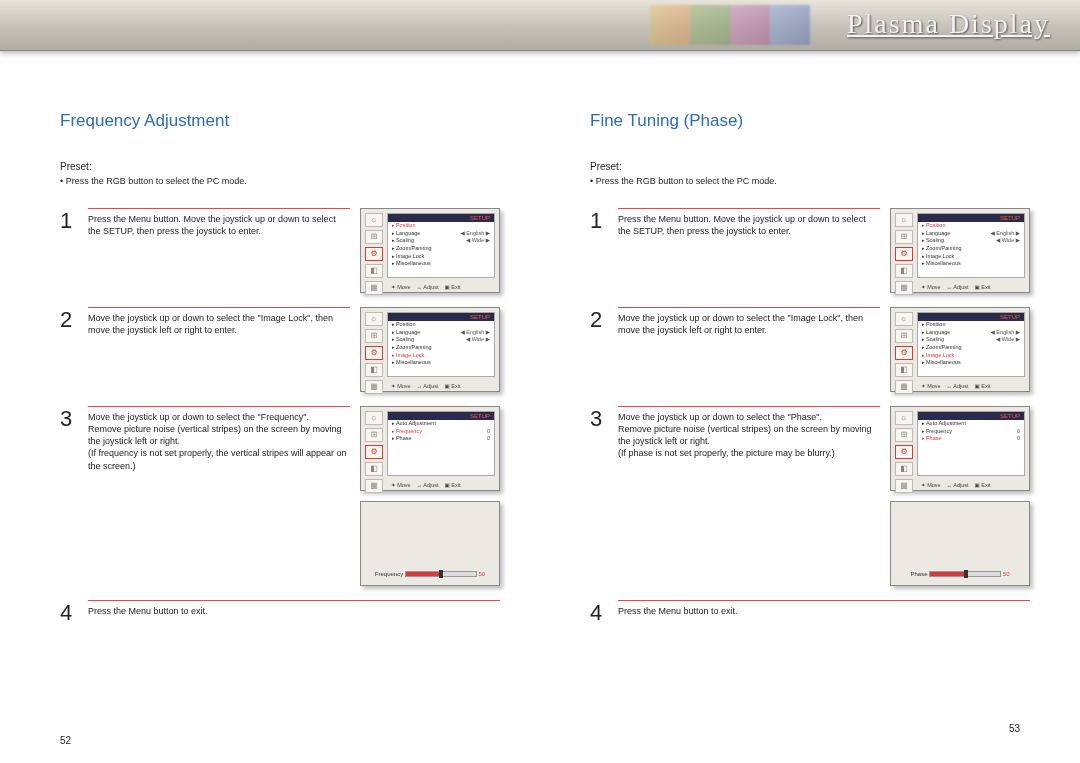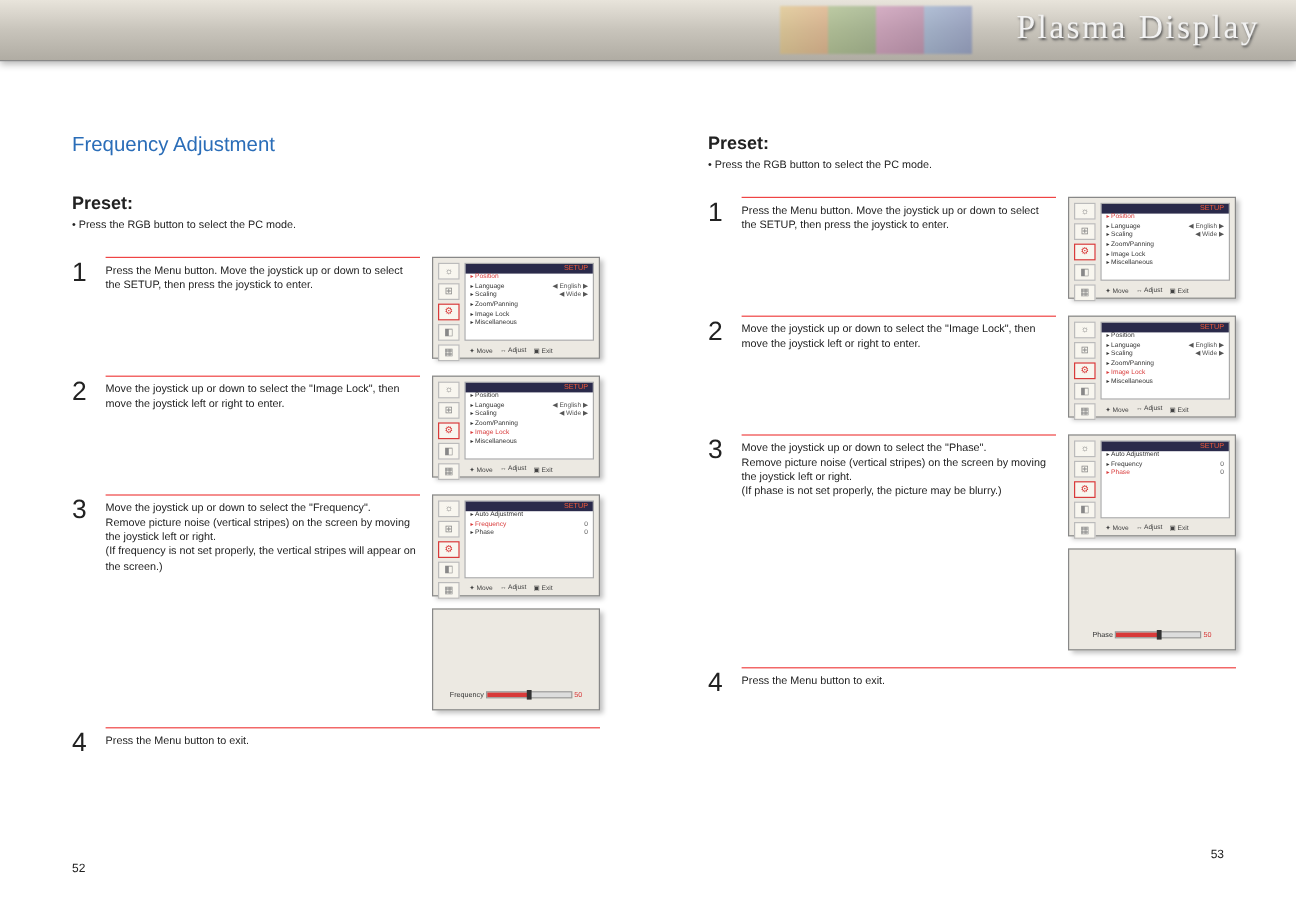--- a/index.html
+++ b/index.html
@@ -20,20 +20,21 @@
   }
   .header-title {
     position: absolute;
     right: 30px;
     top: 8px;
     font-family: "Georgia", serif;
     font-size: 28px;
     color: #f2f2f2;
     text-shadow: 1px 1px 2px #555;
     letter-spacing: 2px;
+    text-decoration: underline;
   }
   .header-art {
     position: absolute;
     right: 250px;
     top: 5px;
     width: 180px;
     height: 40px;
     background:
       linear-gradient(90deg,#e9b84a,#e58a3a) 0 0/40px 40px no-repeat,
       linear-gradient(90deg,#7aa84a,#5a8a3a) 40px 0/40px 40px no-repeat,
@@ -57,22 +58,22 @@
     box-sizing: border-box;
   }
   .page-left { border-right: 0; }
   .section-title {
     font-size: 17px;
     color: #2a6db8;
     margin-bottom: 30px;
     font-weight: 400;
   }
   .preset-label {
-    font-size: 15px;
-    font-weight: bold;
+    font-size: 10px;
+    font-weight: normal;
     color: #222;
   }
   .preset-line {
     font-size: 9px;
     color: #222;
     margin: 4px 0 22px 0;
   }
   .preset-line::before { content: "• "; }
   .steps { }
   .step {
@@ -177,28 +178,28 @@
     border:1px solid #999;
     position:relative;
   }
   .slider-knob {
     position:absolute; left:48%; top:-2px;
     width:4px; height:8px; background:#333;
   }
   .pg-num-left {
     position: absolute;
     left: 40px;
-    bottom: 34px;
+    bottom: 18px;
     font-size: 10px;
     color: #222;
   }
   .pg-num-right {
     position: absolute;
     right: 40px;
-    bottom: 46px;
+    bottom: 30px;
     font-size: 10px;
     color: #222;
   }
 </style>
 </head>
 <body>
 
 <div class="header-bar">
   <div class="header-art"></div>
   <div class="header-title">Plasma Display</div>
@@ -354,20 +355,21 @@
           <div class="step-text">Press the Menu button to exit.</div>
         </div>
       </div>
 
     </div>
 
     <div class="pg-num-left">52</div>
   </div>
 
   <div class="page">
+    <div class="section-title">Fine Tuning (Phase)</div>
 
     <div class="preset-label">Preset:</div>
     <div class="preset-line">Press the RGB button to select the PC mode.</div>
 
     <div class="steps">
 
       <div class="step">
         <div class="step-left">
           <div class="step-num">1</div>
           <div class="step-text">Press the Menu button. Move the joystick up or down to select the SETUP, then press the joystick to enter.</div>

